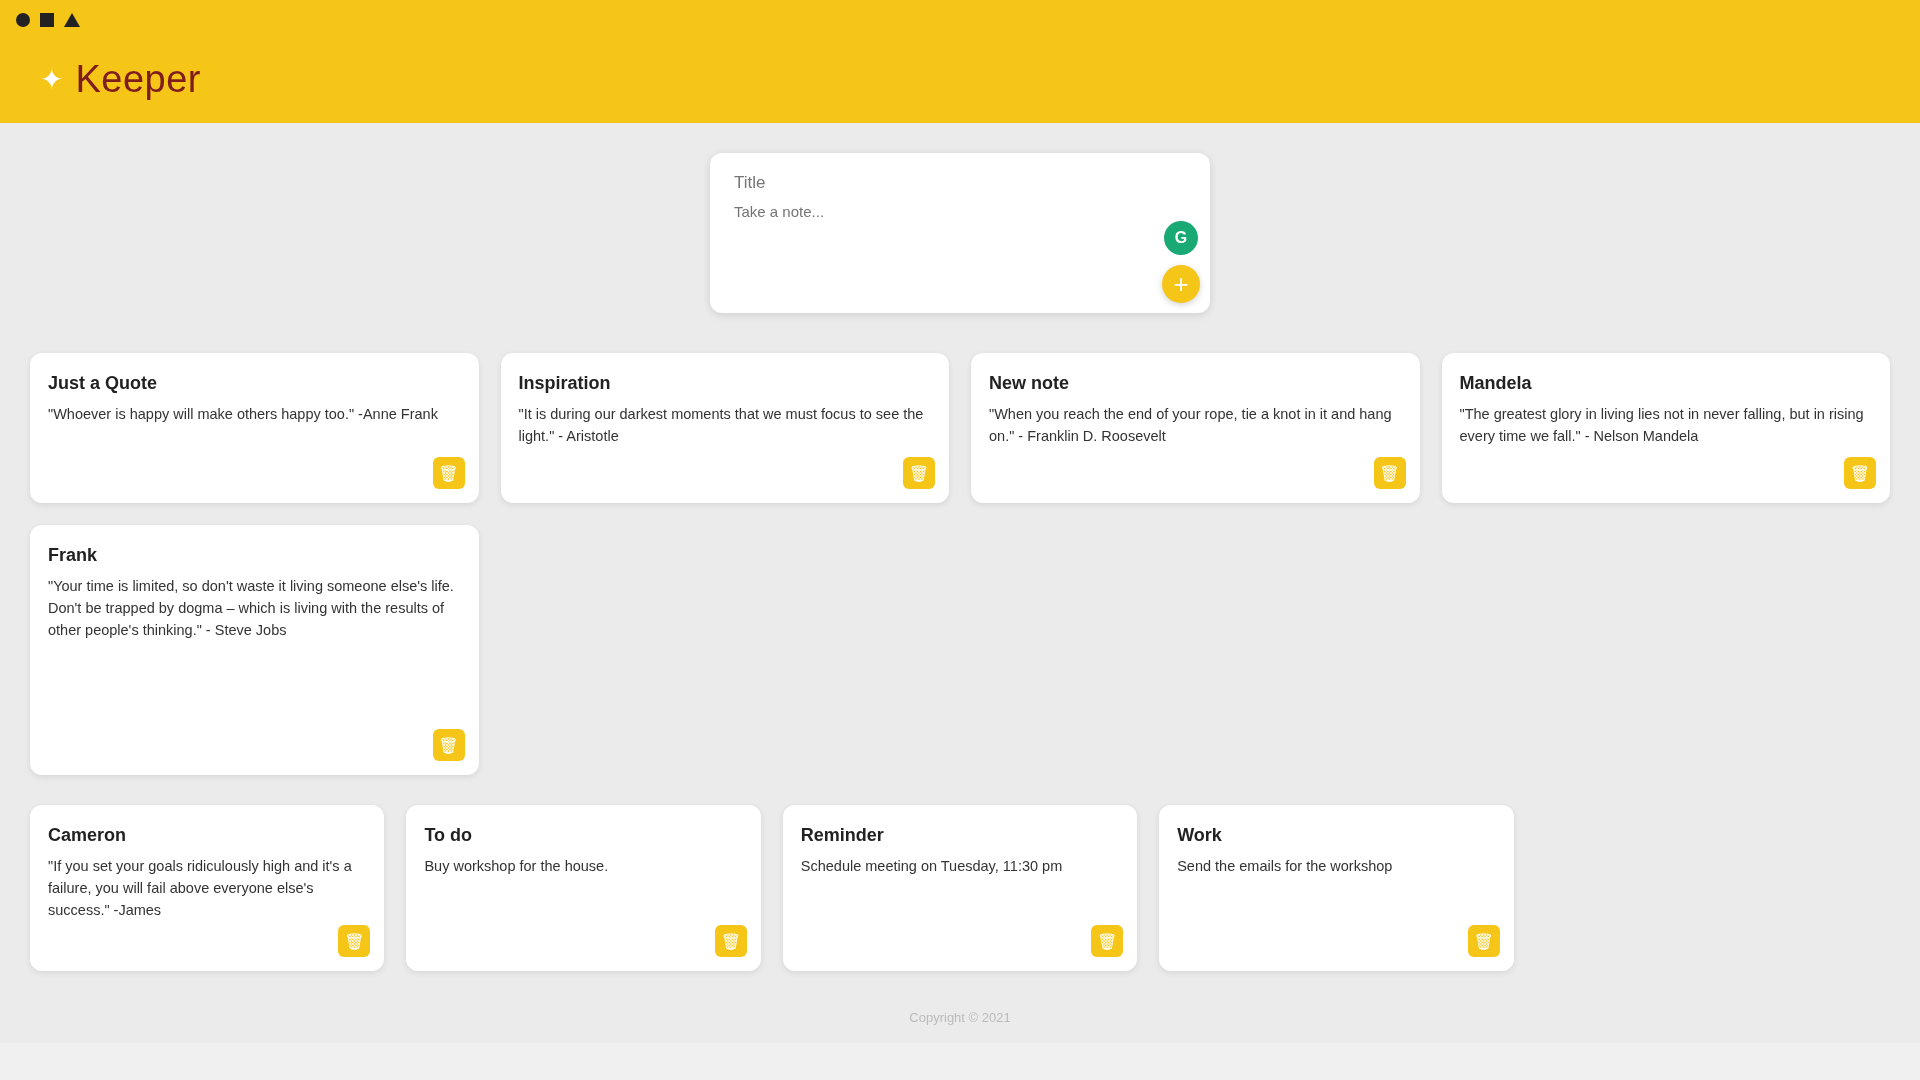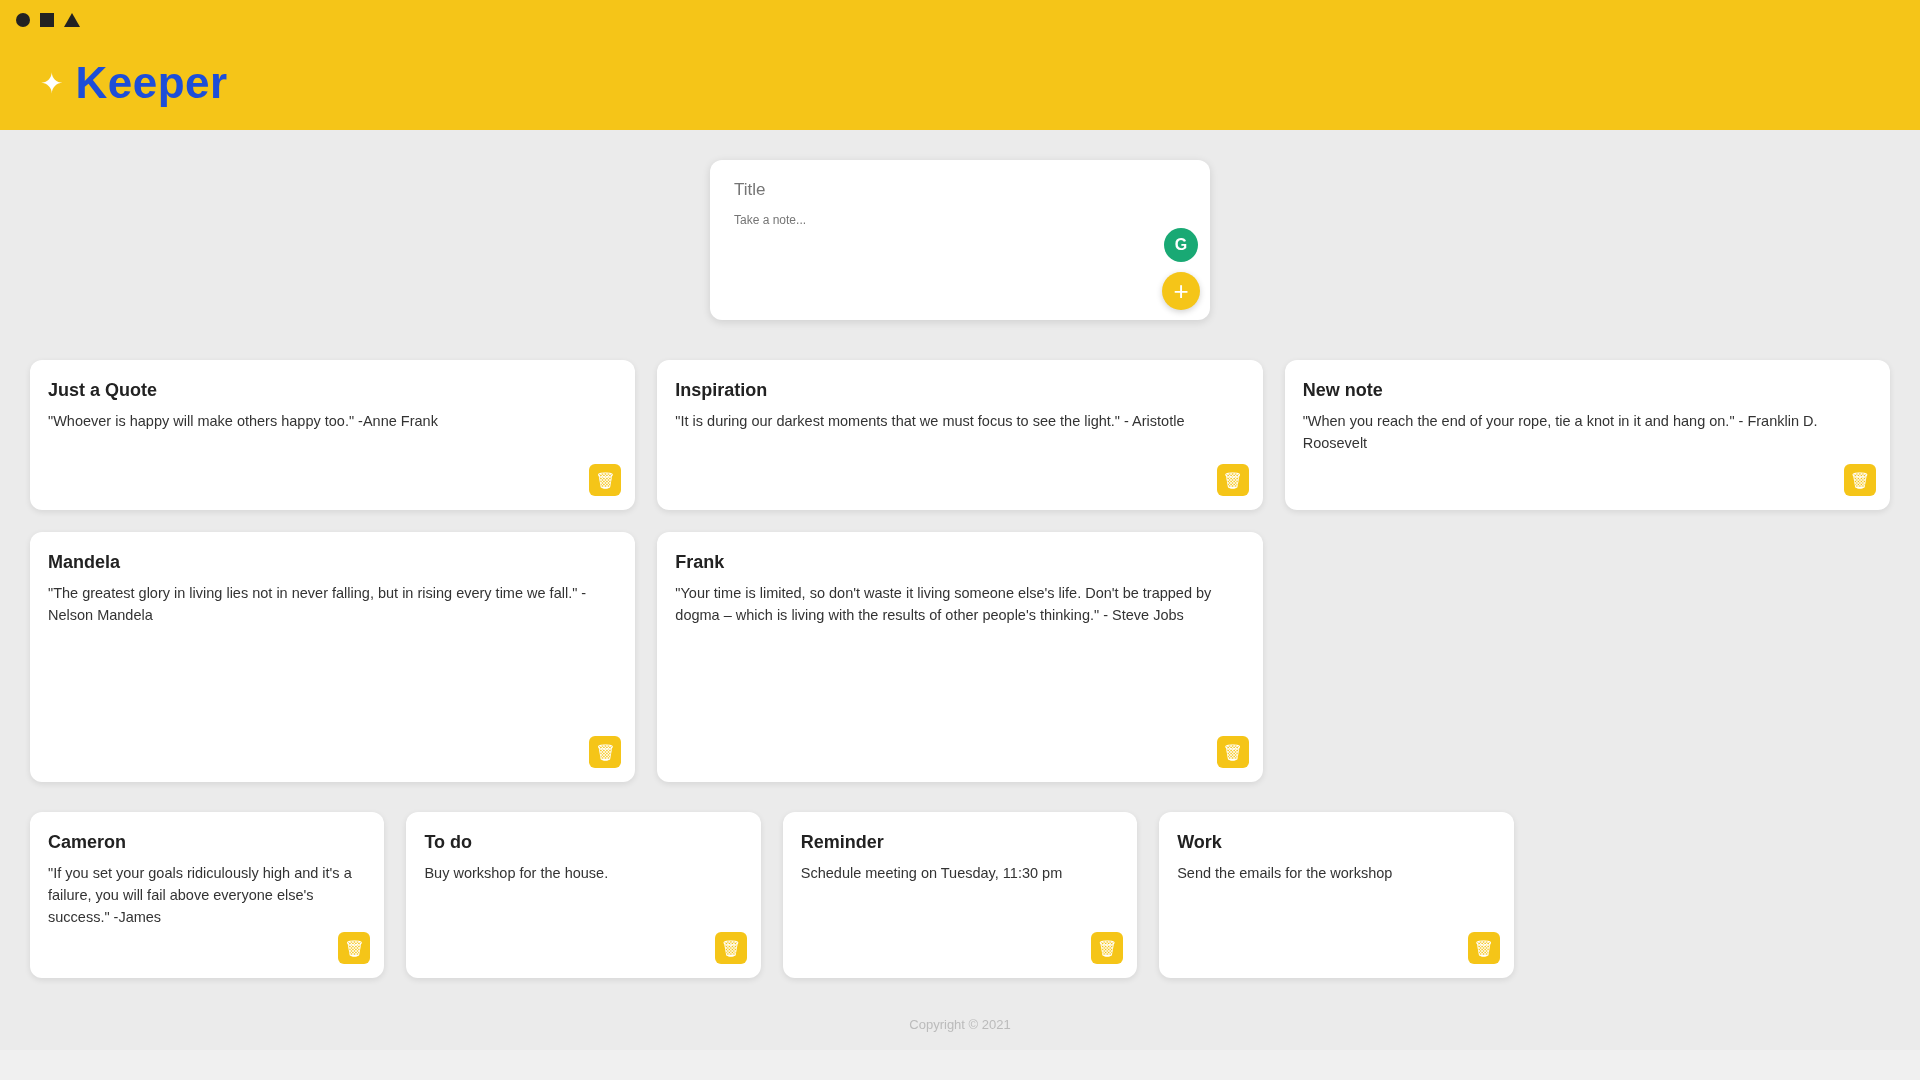--- a/index.html
+++ b/index.html
@@ -48,23 +48,23 @@
       padding: 18px 40px 22px 40px;
       display: flex;
       align-items: center;
       gap: 12px;
     }
     .app-logo-icon {
       color: #fff;
       font-size: 28px;
     }
     .app-title {
-      color: #1d4ed8;
-      font-size: 44px;
-      font-weight: 700;
+      color: #7f1d1d;
+      font-size: 38px;
+      font-weight: 400;
       letter-spacing: 0.5px;
     }
 
     
     .main-content {
       background: #ebebeb;
       min-height: 920px;
       padding: 30px 30px 60px 30px;
       position: relative;
     }
@@ -89,21 +89,21 @@
       font-size: 17px;
       color: #0369a1;
       font-family: inherit;
       margin-bottom: 10px;
       background: transparent;
     }
     .note-body-input {
       width: 100%;
       border: none;
       outline: none;
-      font-size: 12px;
+      font-size: 15px;
       color: #8b5cf6;
       font-family: inherit;
       background: transparent;
     }
     .grammarly-btn {
       position: absolute;
       right: 12px;
       bottom: 58px;
       width: 34px;
       height: 34px;
@@ -133,21 +133,21 @@
       font-size: 26px;
       font-weight: 300;
       cursor: pointer;
       border: none;
       box-shadow: 0 2px 6px rgba(0,0,0,0.18);
     }
 
     
     .notes-grid {
       display: grid;
-      grid-template-columns: repeat(3, 1fr);
+      grid-template-columns: repeat(4, 1fr);
       gap: 22px;
       margin-bottom: 30px;
     }
 
     .notes-grid-bottom {
       display: grid;
       grid-template-columns: repeat(5, 1fr);
       gap: 22px;
     }
 

